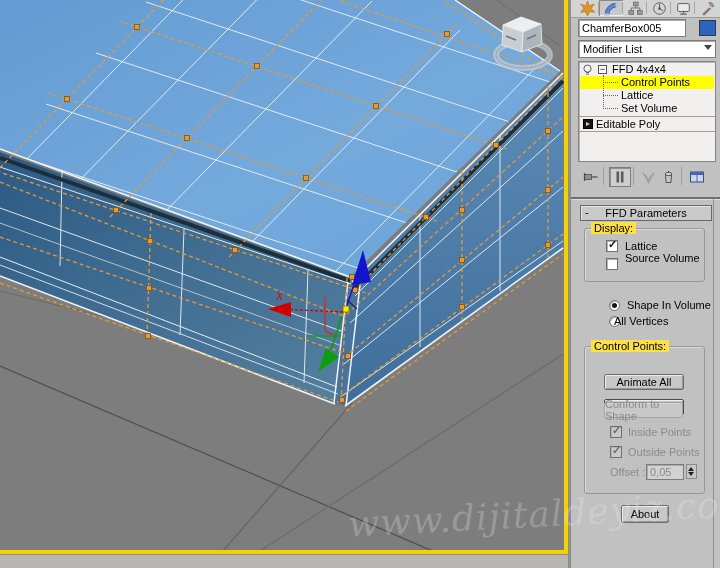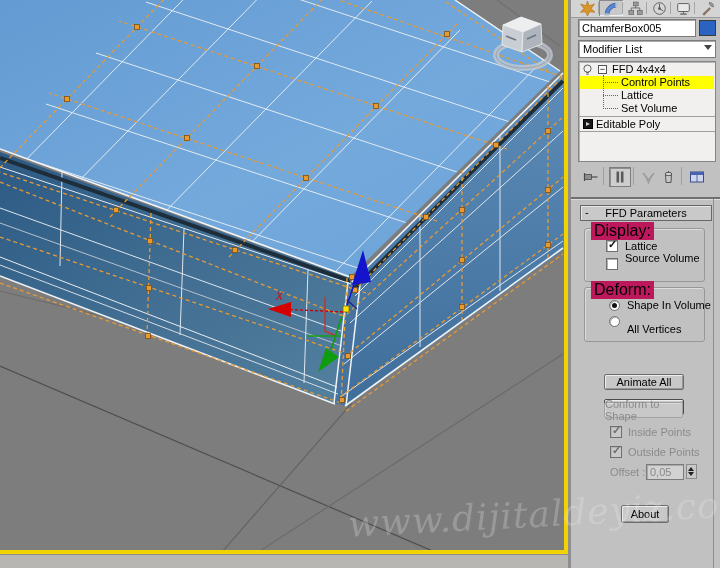--- a/index.html
+++ b/index.html
@@ -35,21 +35,21 @@
   .treev{position:absolute;border-left:1px dotted #666;}
   .treeh{position:absolute;border-top:1px dotted #666;}
   .divline{position:absolute;height:1px;background:#9e9e9e;}
   .toolbtn{position:absolute;width:20px;height:18px;display:flex;align-items:center;justify-content:center;}
   .toolbtn.pressed{border:1px solid #7e7e7e;background:#cecece;box-shadow:inset 1px 1px 0 #8f8f8f;}
   .rollhdr{position:absolute;left:580px;top:205px;width:130px;height:14px;background:#c9c9c9;
            border:1px solid #676767;box-shadow:inset 1px 1px 0 #e6e6e6;display:flex;align-items:center;
            justify-content:center;font-size:11px;box-sizing:content-box;}
   .rollhdr .minus{position:absolute;left:4px;top:0;font-size:11px;}
   .grp{position:absolute;border:1px solid #979797;border-radius:3px;box-shadow:inset 1px 1px 0 rgba(255,255,255,.45);}
-  .grplbl{position:absolute;top:-7px;left:6px;background:#be185d;padding:0 3px;font-size:16px;}
+  .grplbl{position:absolute;top:-7px;left:6px;background:#fde047;padding:0 3px;font-size:11px;}
   .cb{position:absolute;width:12px;height:12px;background:#fff;border:1px solid #6f6f6f;
       box-shadow:inset 1px 1px 0 #b4b4b4;box-sizing:border-box;}
   .cb.checked::after{content:"✓";position:absolute;left:1px;top:-3px;font-size:11px;font-weight:bold;color:#111;}
   .cb.disabled{background:#c9c9c9;}
   .cb.disabled::after{color:#6f6f6f;}
   .radio{position:absolute;width:11px;height:11px;border-radius:50%;background:#fff;border:1px solid #6f6f6f;
          box-shadow:inset 1px 1px 0 #b4b4b4;box-sizing:border-box;}
   .radio.sel::after{content:"";position:absolute;left:2px;top:2px;width:5px;height:5px;border-radius:50%;background:#111;}
   .btn{position:absolute;background:#c8c8c8;border:1px solid #6d6d6d;border-radius:2px;
        box-shadow:inset 1px 1px 0 #ececec, inset -1px -1px 0 #989898;display:flex;align-items:center;
@@ -274,21 +274,21 @@
       <path d="M3,13 L9.5,6.5" stroke="#8a7468" stroke-width="2.2" fill="none"></path>
       <path d="M8.5,1.5 a3.4,3.4 0 0 1 4,4 l-2.2,-0.8 -1,-1 Z" fill="#9aa0a8" stroke="#5e5e5e" stroke-width="0.6"></path>
     </svg>
   </div>
   <div class="tabsep" style="left:598px;"></div>
   <div class="tabsep" style="left:622px;"></div>
   <div class="tabsep" style="left:646px;"></div>
   <div class="tabsep" style="left:670px;"></div>
   <div class="tabsep" style="left:694px;"></div>
 
-  <input class="field" style="left: 578px; top: 19px; width: 118px; height: 18px;" value="ChamferBox005">
+  <input class="field" style="left: 578px; top: 19px; width: 108px; height: 18px;" value="ChamferBox005">
   <div class="abs" style="left: 699px; top: 20px; width: 17px; height: 16px; border: 1px solid rgb(58, 58, 58); box-sizing: border-box; background: rgb(43, 99, 193);" id="swatch"></div>
 
   <div class="combo" style="left:578px;top:40px;width:138px;height:18px;">
     <span>Modifier List</span>
     <span class="chev"></span>
   </div>
 
   <div class="stack">
     <svg class="abs" style="left:3px;top:2px;" width="11" height="12" viewBox="0 0 11 12">
       <circle cx="5.5" cy="4.6" r="3.6" fill="#f2f2f0" stroke="#4e4e4e" stroke-width="0.9"></circle>
@@ -362,28 +362,28 @@
   </div>
 
   <div class="grp" style="left:584px;top:228px;width:119px;height:52px;">
     <span class="grplbl">Display:</span>
   </div>
   <div class="cb checked" style="left:606px;top:240px;"></div>
   <div class="lbl" style="left:625px;top:240px;">Lattice</div>
   <div class="cb" style="left:606px;top:258px;"></div>
   <div class="lbl" style="left:625px;top:252px;">Source Volume</div>
 
-  <div class="grp" style="left:584px;top:287px;width:119px;height:53px;">
-    <span class="grplbl">Deform:</span>
-  </div>
   <div class="radio sel" style="left:609px;top:300px;"></div>
   <div class="lbl" style="left:627px;top:299px;">Shape In Volume</div>
   <div class="radio" style="left:609px;top:316px;"></div>
-  <div class="lbl" style="left:627px;top:315px;margin-top:8px;">All Vertices</div>
-
+  <div class="lbl" style="left:614px;top:315px;">All Vertices</div>
+
+  <div class="grp" style="left:584px;top:346px;width:119px;height:146px;">
+    <span class="grplbl">Control Points:</span>
+  </div>
   <div class="btn dark" style="left:604px;top:355px;width:80px;height:16px;">
     <span>Reset</span>
   </div>
   <div class="btn" style="left:604px;top:374px;width:80px;height:16px;">
     <span>Animate All</span>
   </div>
   <div class="btn disabled" style="left:604px;top:402px;width:79px;height:16px;">
     <span>Conform to Shape</span>
   </div>
   <div class="cb checked disabled" style="left:610px;top:426px;"></div>

